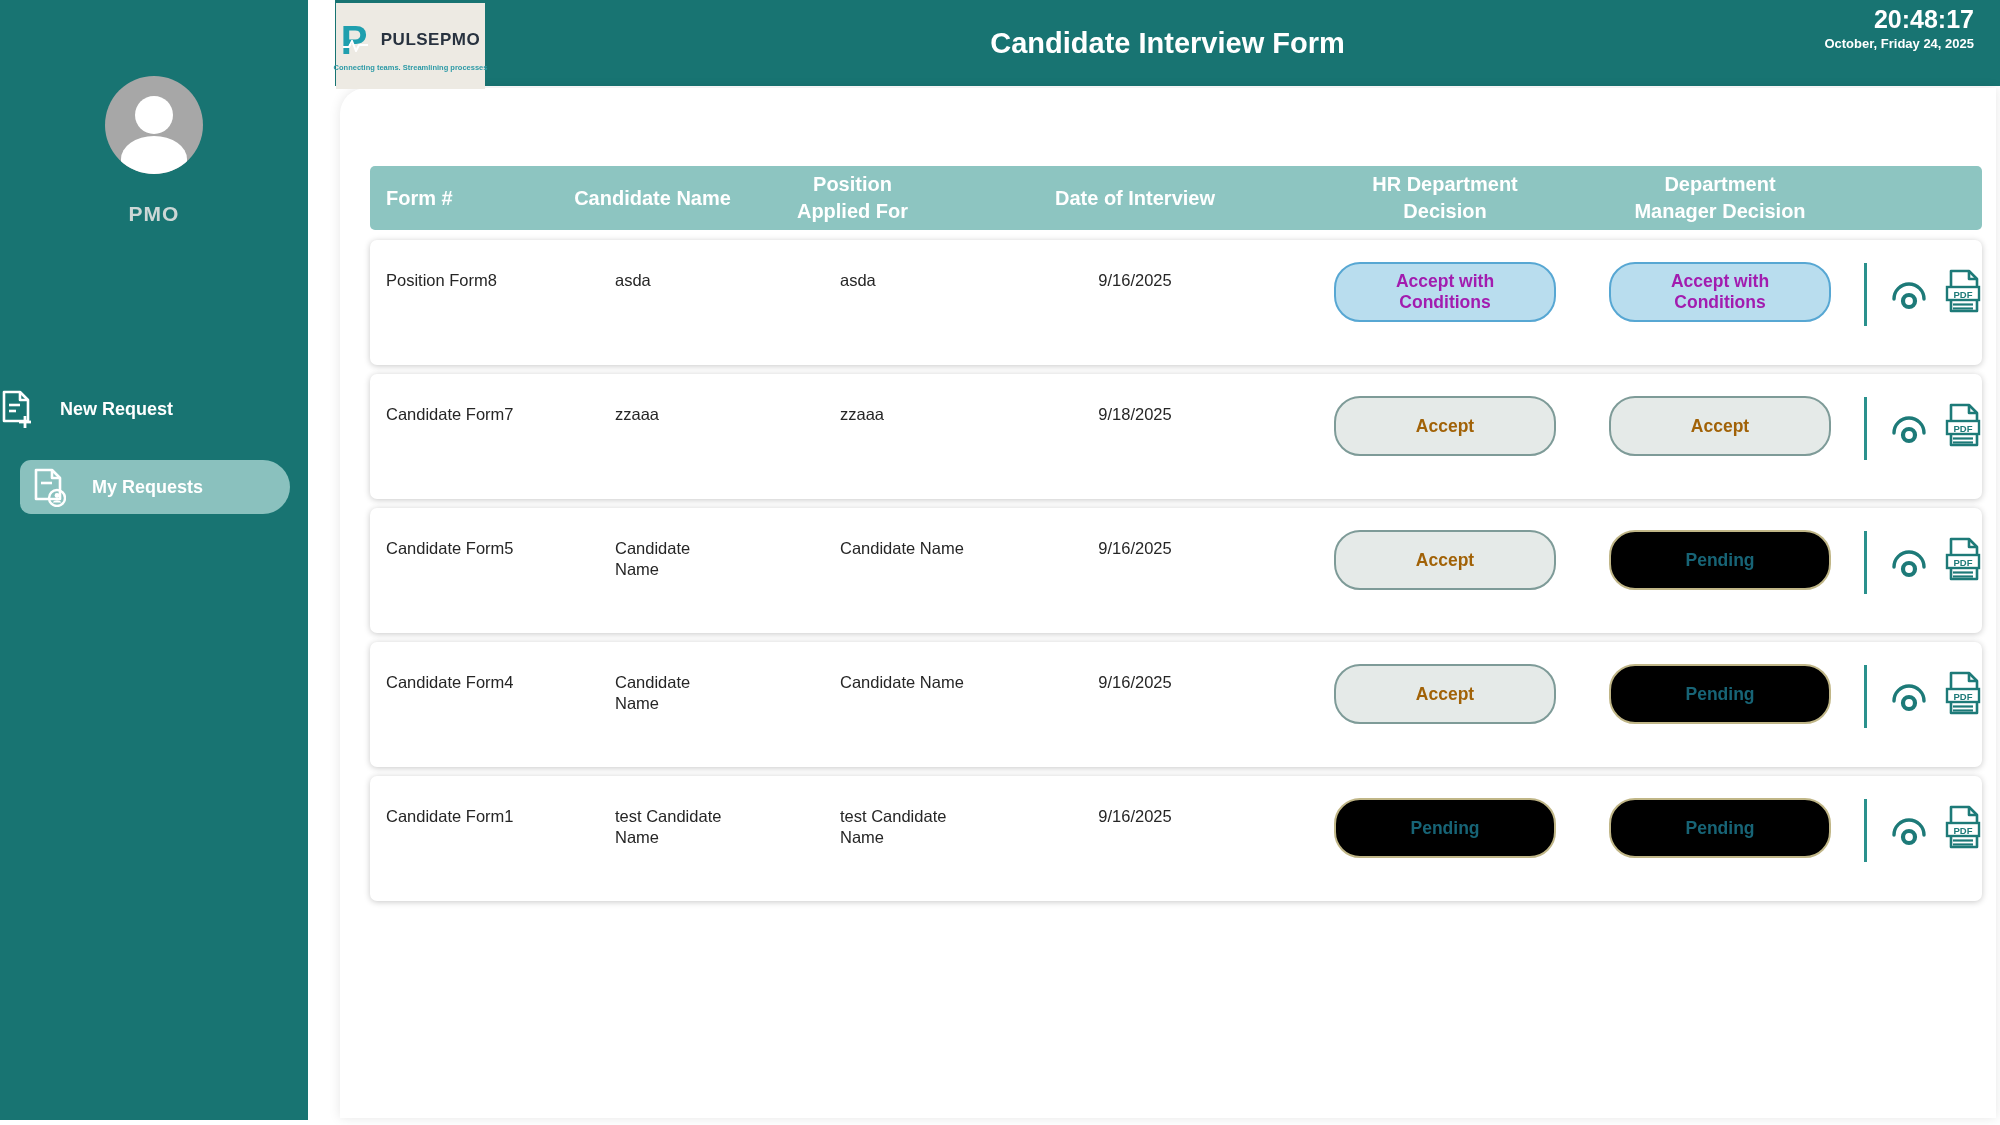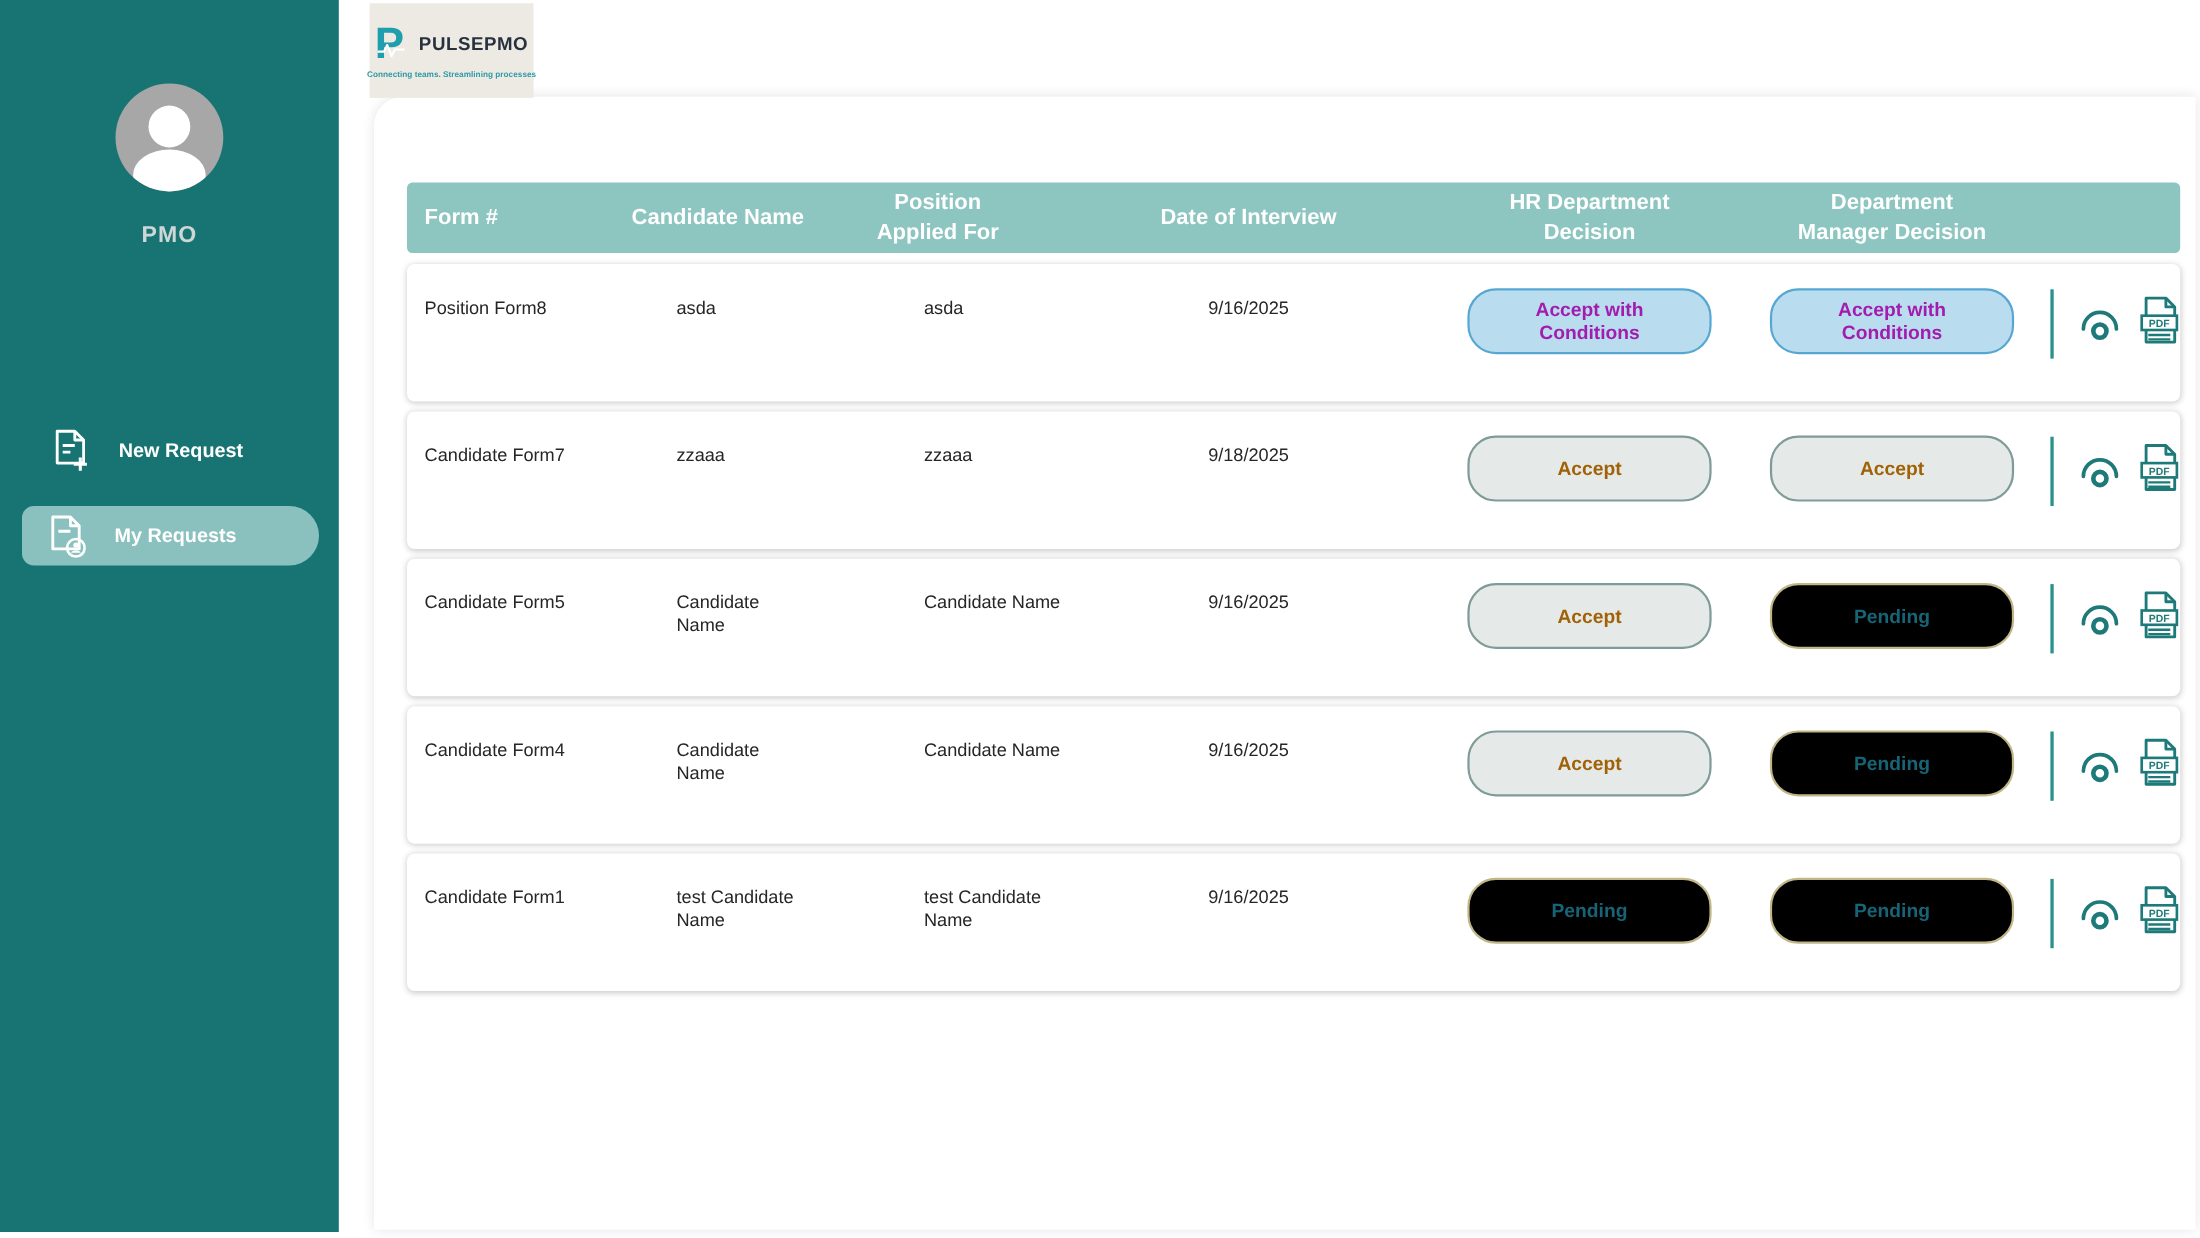--- a/index.html
+++ b/index.html
@@ -8,24 +8,24 @@
 
   
   .sidebar { position:absolute; left:0; top:0; width:308px; height:1120px; background:#187472; }
   .avatar-wrap { position:absolute; left:0; top:76px; width:308px; display:flex; flex-direction:column; align-items:center; }
   .avatar { width:98px; height:98px; border-radius:50%; background:#a7a7a7; position:relative; overflow:hidden; }
   .avatar .head { position:absolute; left:50%; top:20px; transform:translateX(-50%); width:38px; height:38px; border-radius:50%; background:#ffffff; }
   .avatar .body { position:absolute; left:50%; top:60px; transform:translateX(-50%); width:66px; height:46px; border-radius:50% 50% 0 0; background:#ffffff; }
   .profile-name { margin-top:28px; color:#ccd7d6; font-size:21px; font-weight:bold; letter-spacing:1px; }
 
   .side-menu { position:absolute; left:0; top:382px; width:308px; }
-  .side-item { display:flex; align-items:center; height:54px; margin:0 0 18px 0; padding-left:48px; cursor:pointer; }
+  .side-item { display:flex; align-items:center; height:54px; margin:0 0 18px 0; cursor:pointer; }
   .side-item .mi { width:34px; height:40px; margin-right:26px; flex:0 0 auto; }
   .side-item .milabel { color:#ffffff; font-size:18px; font-weight:bold; }
-  .side-item.active { background:#8ac1be; margin-left:20px; margin-right:18px; padding-left:24px; border-radius:12px 30px 30px 12px;margin-top:24px; }
+  .side-item.active { background:#8ac1be; margin-left:20px; margin-right:18px; padding-left:12px; border-radius:12px 30px 30px 12px;margin-top:24px; }
 
   
   .topbar { position:absolute; left:335px; top:0; width:1665px; height:86px; background:#187472; }
   .page-title { position:absolute; left:0; top:0; width:100%; height:86px; display:flex; align-items:center; justify-content:center; color:#ffffff; font-size:29px; font-weight:bold; }
   .logo-box { position:absolute; left:336px; top:3px; width:149px; height:86px; background:#edeae3; display:flex; flex-direction:column; align-items:center; justify-content:center; z-index:2; }
   .logo-row { display:flex; align-items:center; }
   .logo-p { position:relative; width:34px; height:40px; margin-right:6px; }
   .logo-p .pchar { font-size:40px; font-weight:bold; color:#1f9fae; line-height:40px; font-family:"Liberation Sans", sans-serif; }
   .logo-p svg { position:absolute; left:2px; top:20px; }
   .logo-words { display:flex; flex-direction:row; line-height:16px; }
@@ -105,20 +105,27 @@
             <circle cx="25" cy="31" r="8" fill="none" stroke="#ffffff" stroke-width="2.4"></circle>
             <circle cx="25" cy="28.5" r="2.4" fill="#ffffff"></circle>
             <path d="M20.5 35.5 a5 4 0 0 1 9 0" fill="#ffffff"></path>
           </svg>
         </span>
         <span class="milabel">My Requests</span>
       </div>
     </div>
   </div>
 
+  <div class="topbar">
+    <div class="page-title">Candidate Interview Form</div>
+    <div class="clock">
+      <div class="clock-time">20:48:17</div>
+      <div class="clock-date">October, Friday 24, 2025</div>
+    </div>
+  </div>
 
   <div class="logo-box">
     <div class="logo-row">
       <span class="logo-p">
         <span class="pchar">P</span>
         <svg width="26" height="12" viewBox="0 0 26 12">
           <polyline points="0,7 6,7 9,1 13,11 16,5 25,5" fill="none" stroke="#ffffff" stroke-width="2"></polyline>
         </svg>
       </span>
       <span class="logo-words">

